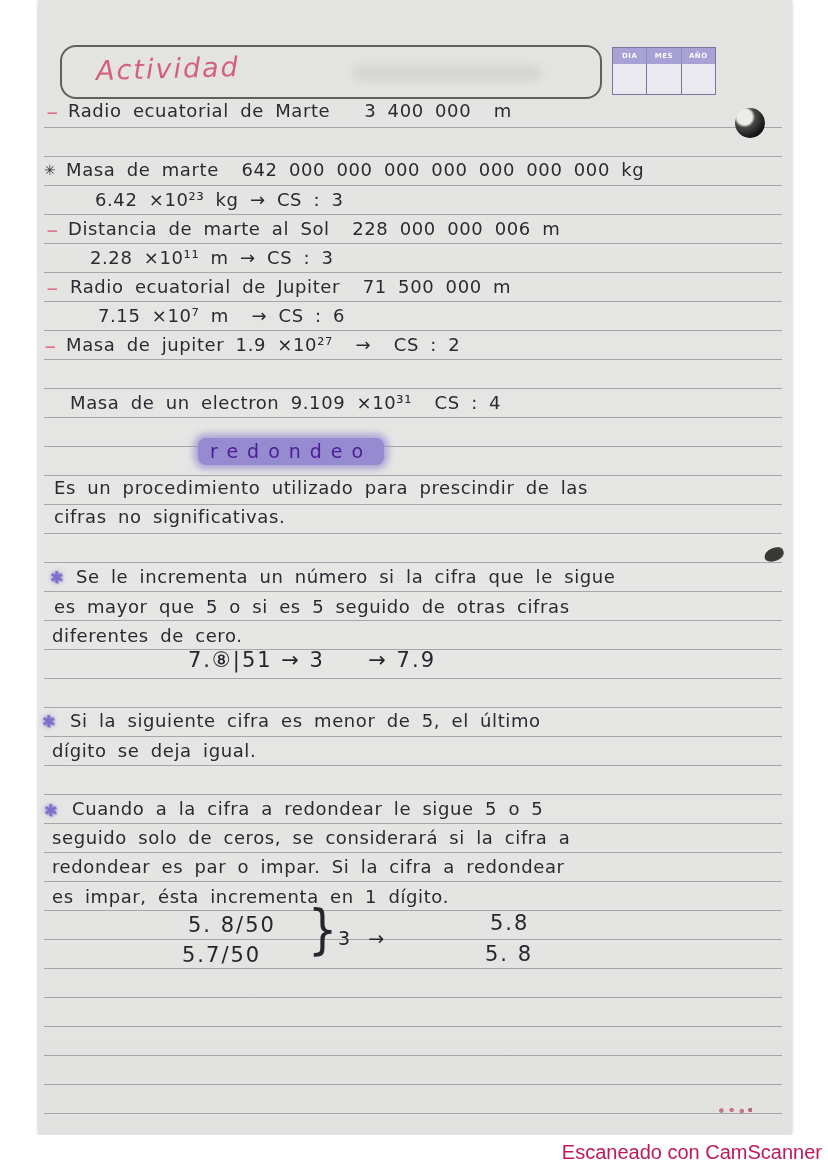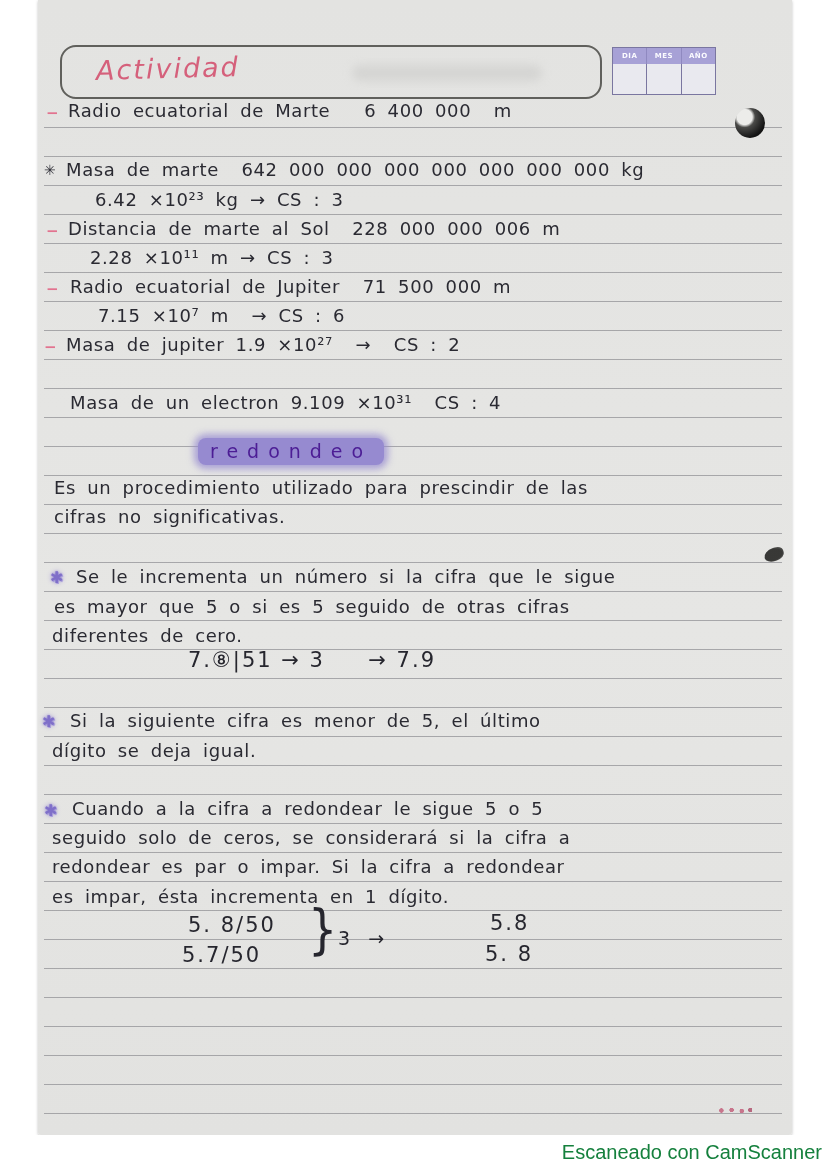--- a/index.html
+++ b/index.html
@@ -90,21 +90,21 @@
       radial-gradient(circle at 70% 60%, #c4637e 0 2px, transparent 2.5px),
       radial-gradient(circle at 95% 40%, #b05570 0 2px, transparent 2.5px);
     opacity:.85;
   }
   .footer{
     position:absolute;left:0;top:1135px;width:828px;height:36px;background:#ffffff;
     text-align:right;
   }
   .footer span{
     display:inline-block;margin-right:6px;line-height:34px;
-    font-family:"Liberation Sans",sans-serif;font-size:20px;color:#15803d;
+    font-family:"Liberation Sans",sans-serif;font-size:20px;color:#be185d;
   }
 </style>
 </head>
 <body>
 
 <div class="paper">
   <div class="rules"></div>
 
   <div class="title-box">
     <div class="smudge"></div>
@@ -121,21 +121,21 @@
       <span></span>
       <span></span>
       <span></span>
     </div>
   </div>
 
   <div class="hole"></div>
   <div class="edge-mark"></div>
 
   <span class="b bp" style="left:8px;top:104px">−</span>
-  <div class="row" style="left:30px;top:100px">Radio ecuatorial de Marte   6 400 000  m</div>
+  <div class="row" style="left:30px;top:100px">Radio ecuatorial de Marte   3 400 000  m</div>
   <span class="b bd" style="left:6px;top:162px">✳</span>
   <div class="row" style="left:28px;top:159px">Masa de marte  642 000 000 000 000 000 000 000 kg</div>
   <div class="row" style="left:57px;top:189px">6.42 ×10²³ kg → CS : 3</div>
   <span class="b bp" style="left:8px;top:222px">−</span>
   <div class="row" style="left:30px;top:218px">Distancia de marte al Sol  228 000 000 006 m</div>
   <div class="row" style="left:52px;top:247px">2.28 ×10¹¹ m → CS : 3</div>
   <span class="b bp" style="left:8px;top:280px">−</span>
   <div class="row" style="left:32px;top:276px">Radio ecuatorial de Jupiter  71 500 000 m</div>
   <div class="row" style="left:60px;top:305px">7.15 ×10⁷ m  → CS : 6</div>
   <span class="b bp" style="left:6px;top:338px">−</span>

